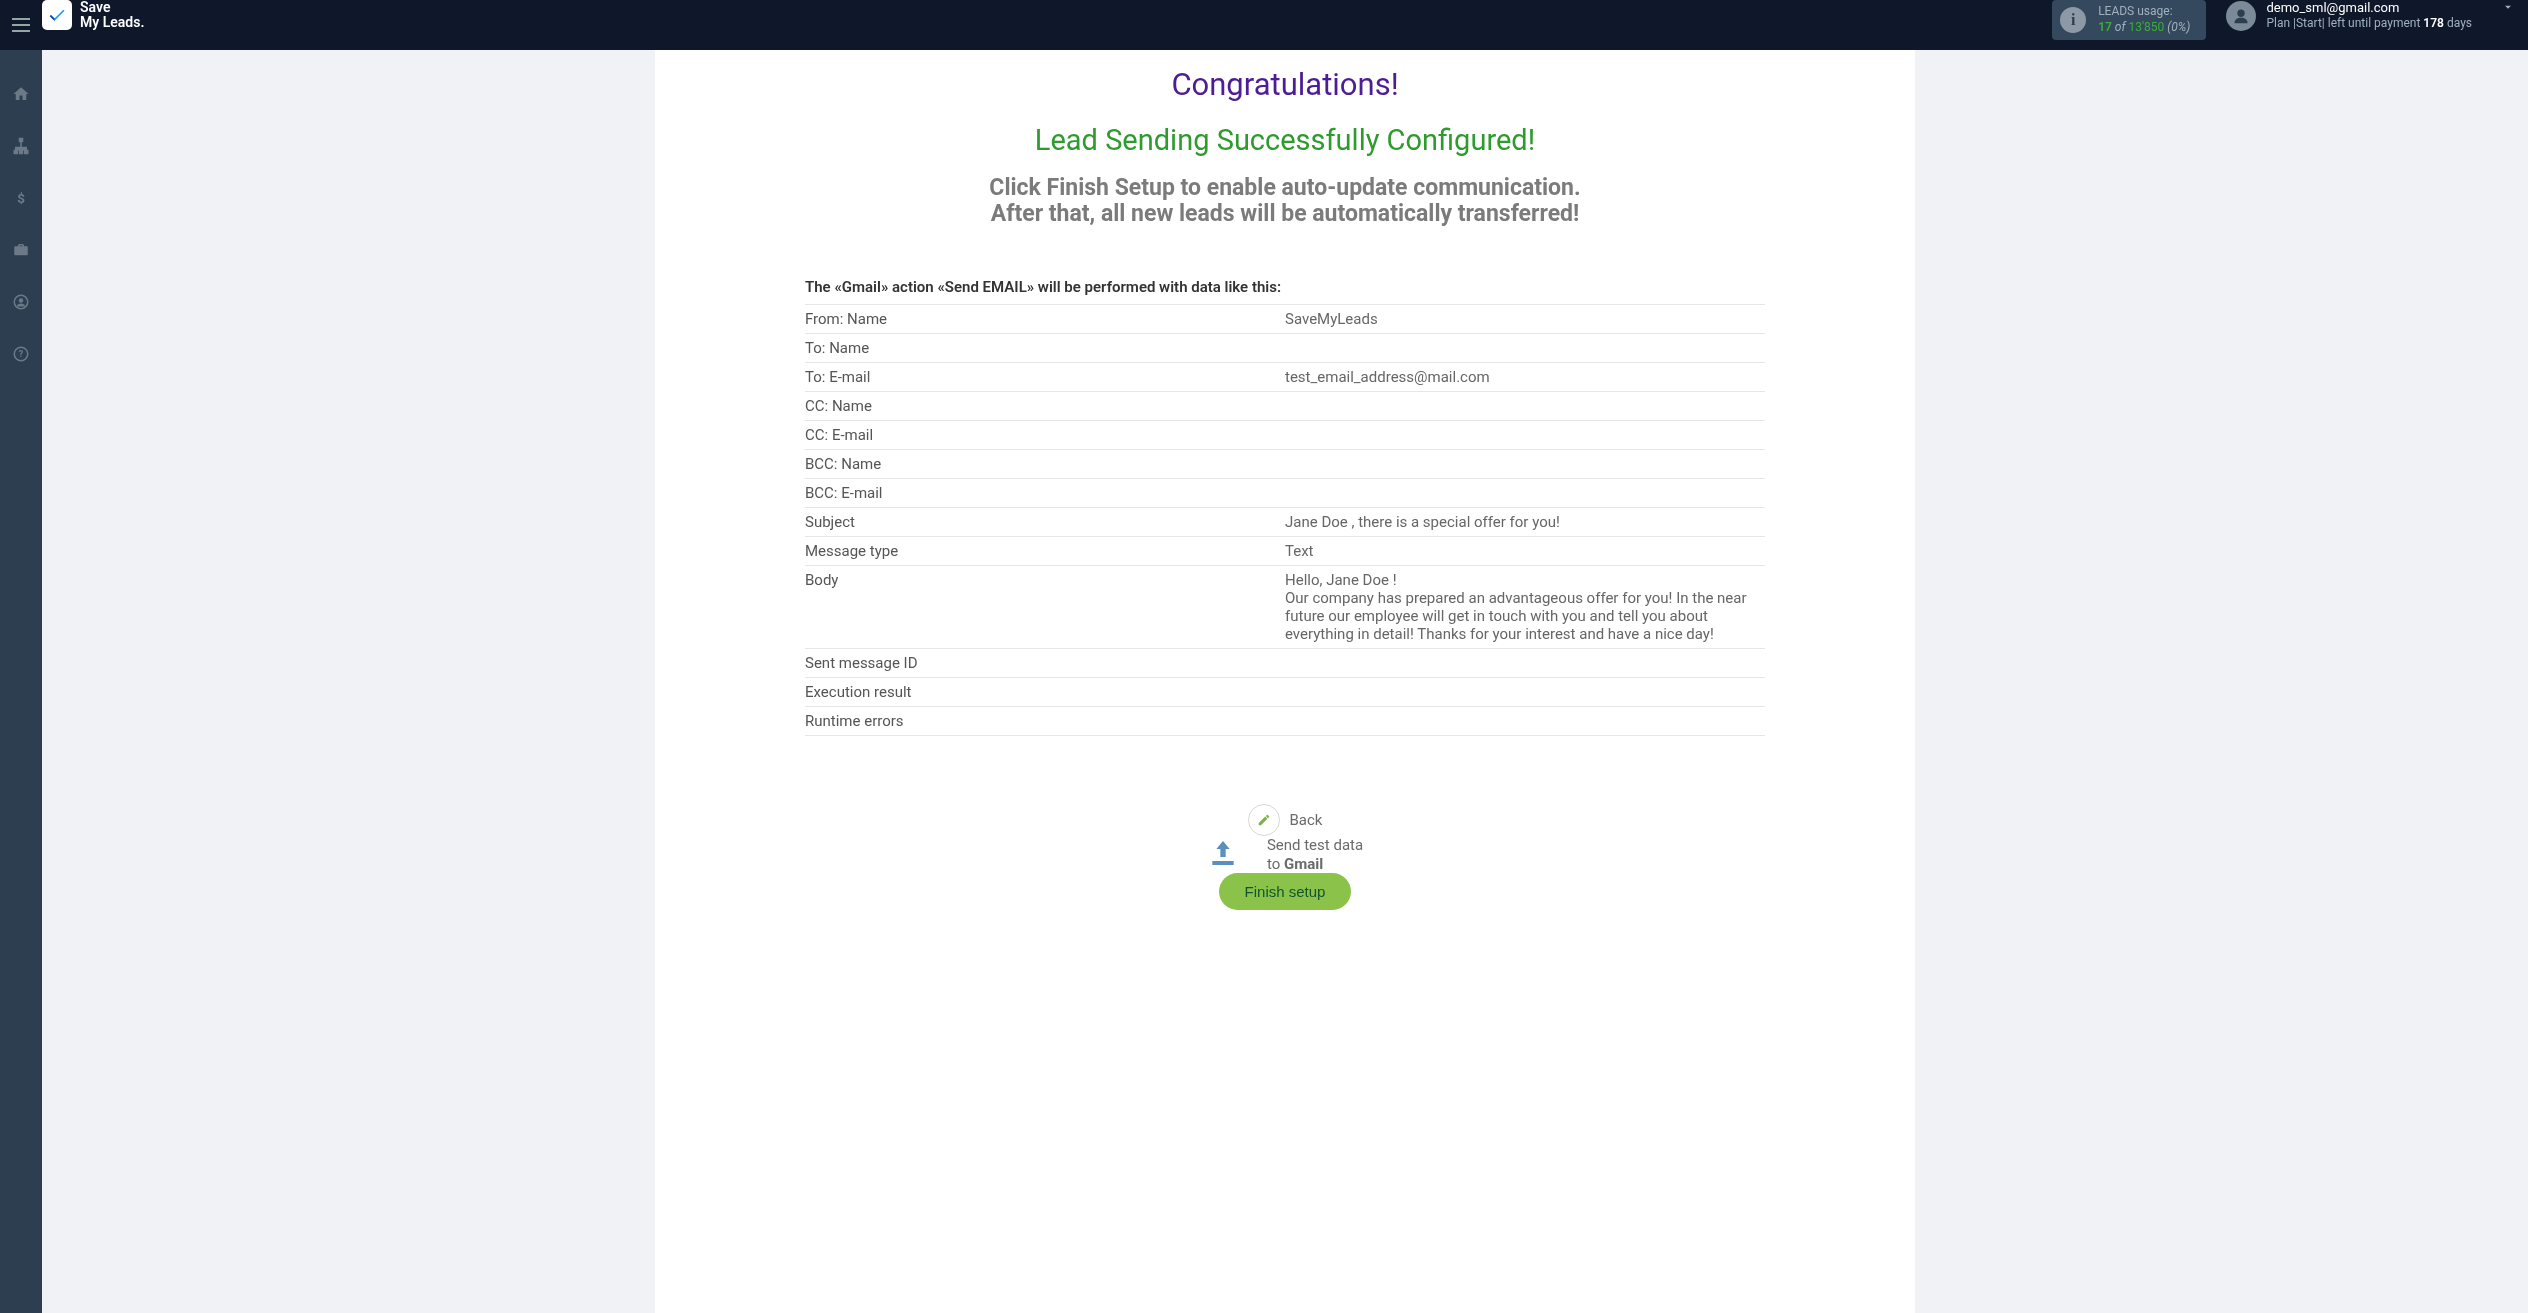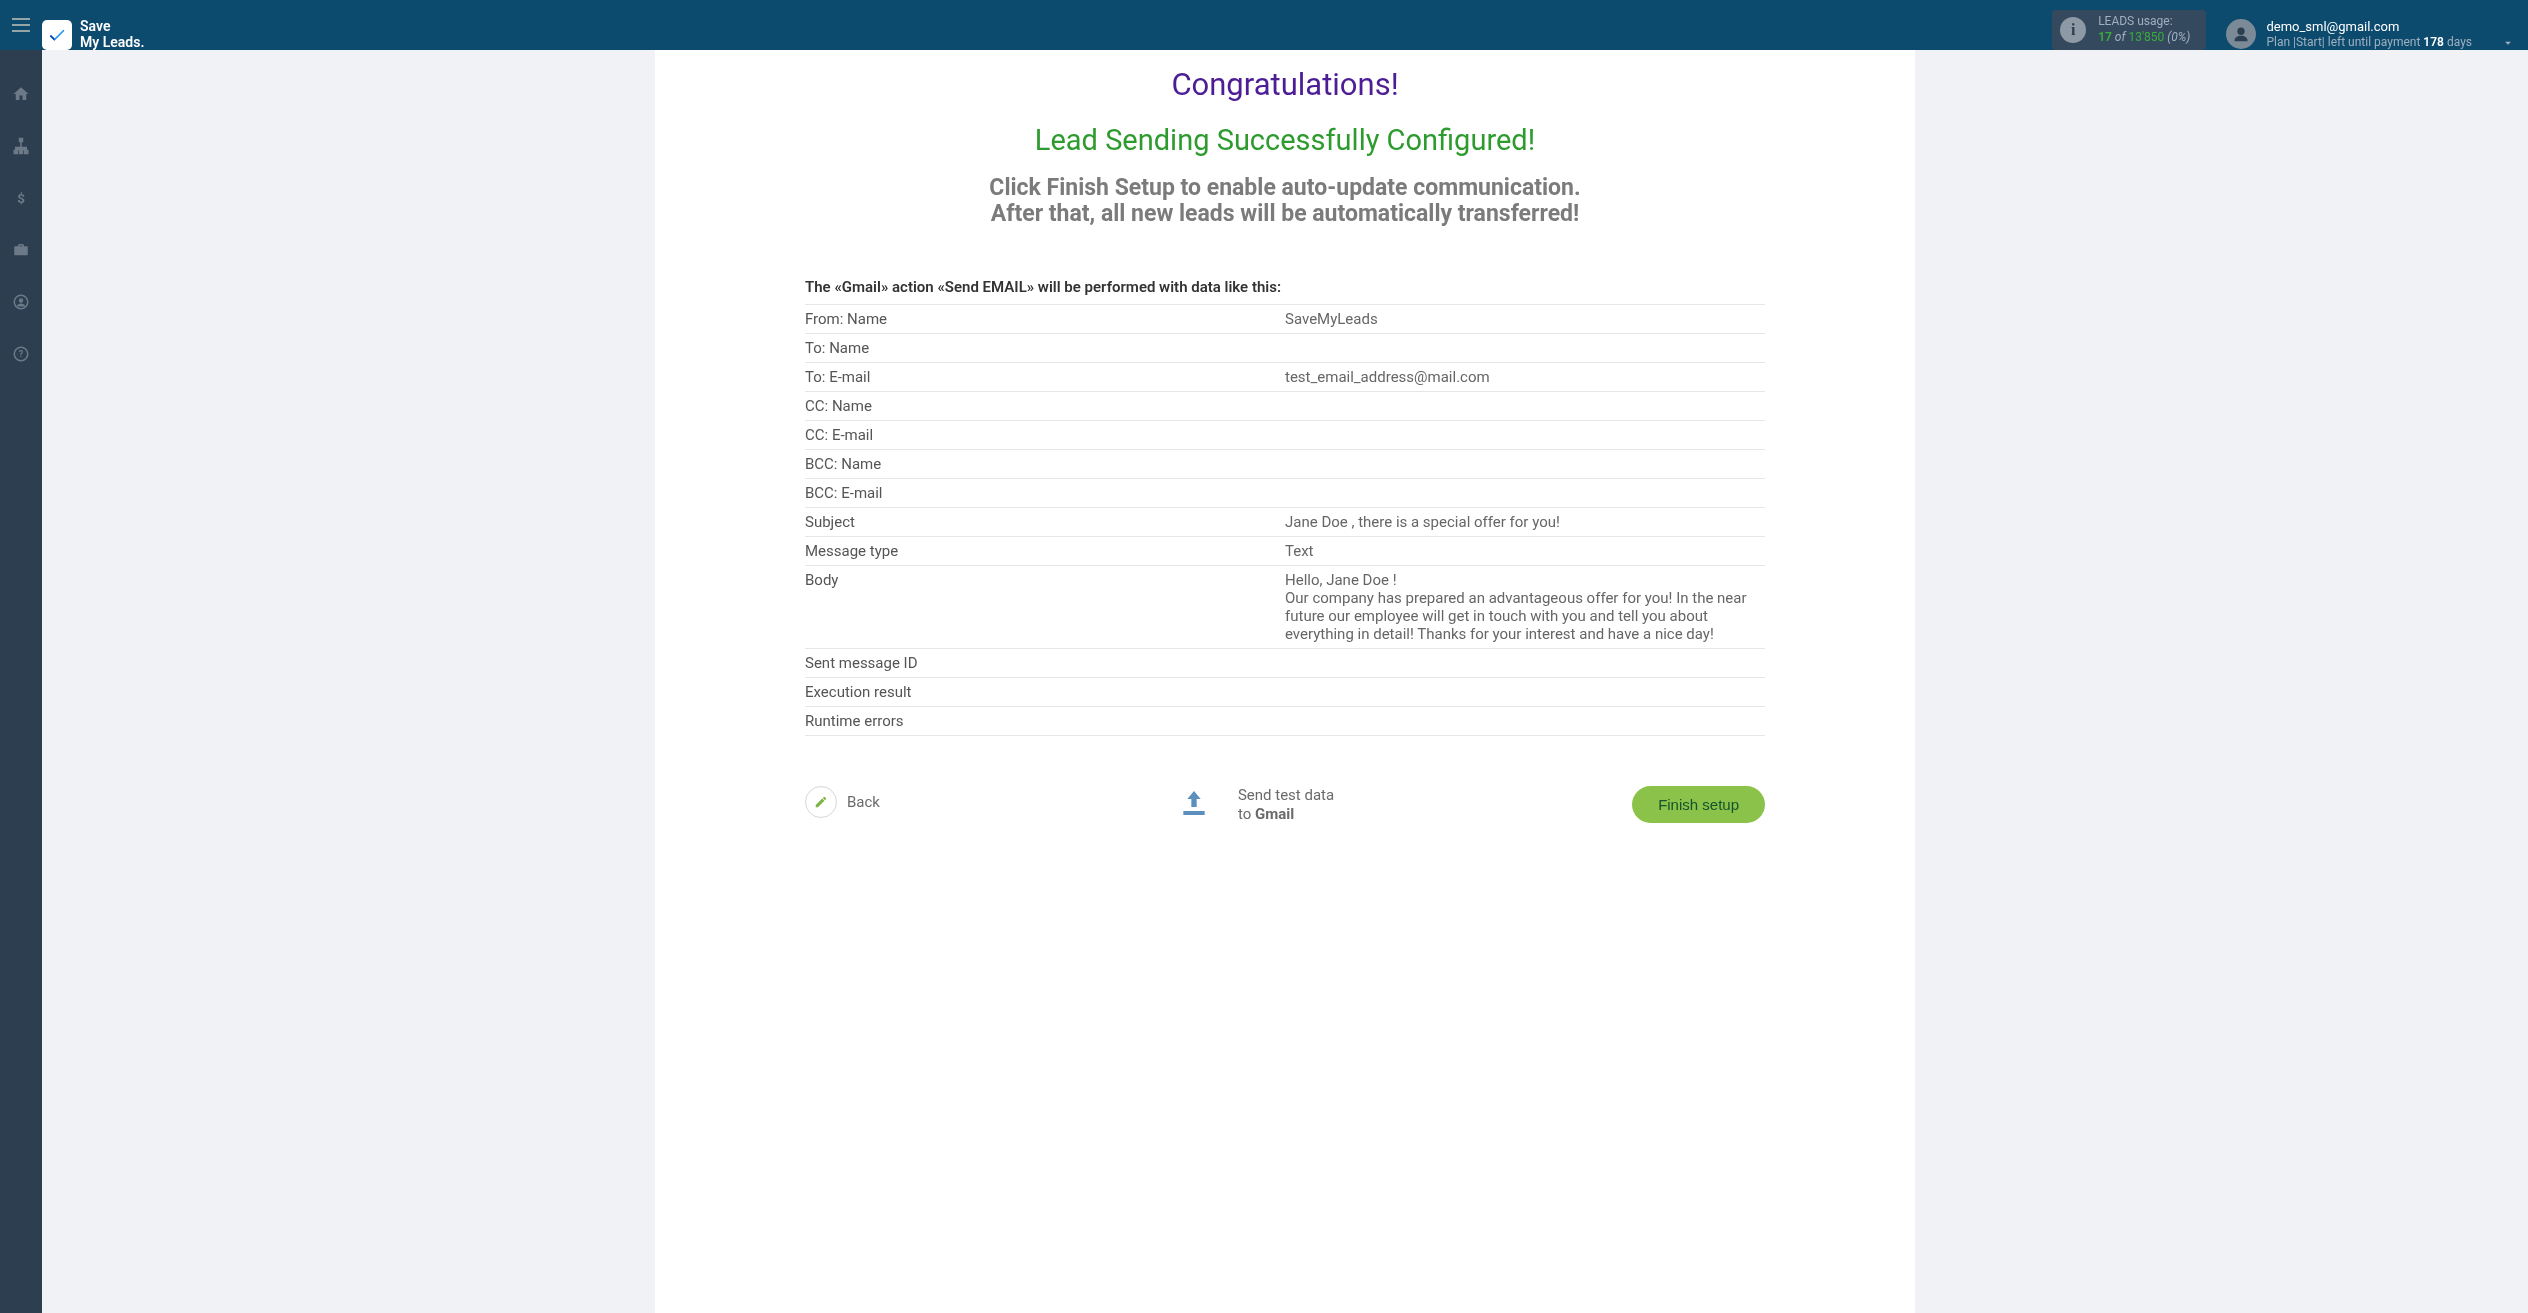--- a/index.html
+++ b/index.html
@@ -1,22 +1,22 @@
 <!DOCTYPE html>
 <html><head>
 <meta charset="utf-8">
 <style>
   * { box-sizing: border-box; margin: 0; padding: 0; }
   html, body { height: 100%; font-family: -apple-system, BlinkMacSystemFont, "Segoe UI", Roboto, "Helvetica Neue", Arial, sans-serif; background: #f0f2f5; }
   
   .top-bar {
     height: 50px;
-    background: #0c4a6e;
+    background: #0f172a;
     display: flex;
-    align-items: flex-end;
+    align-items: flex-start;
     padding: 0;
     position: fixed;
     top: 0; left: 0; right: 0;
     z-index: 100;
   }
   .menu-toggle {
     width: 42px; height: 50px;
     display: flex; align-items: center; justify-content: center;
     cursor: pointer; color: #95a5a6;
   }
@@ -138,24 +138,25 @@
     padding: 5px 0;
     font-size: 15px;
     color: #555;
   }
   .detail-row:last-child { border-bottom: 1px solid #e6e6e6; }
   .detail-key { width: 480px; flex-shrink: 0; }
   .detail-val { flex: 1; color: #666; white-space: pre-line; }
   
   .footer-actions {
     width: 960px;
-    margin: 50px auto 0;
+    margin: 68px auto 0;
     display: flex;
-    align-items: flex-start;
+    align-items: center;
     justify-content: space-between;
+    flex-direction: column;
   }
   .back-btn {
     display: flex; align-items: center; gap: 10px;
     cursor: pointer;
   }
   .back-circle {
     width: 32px; height: 32px; border: 1px solid #d7d7d7; border-radius: 50%;
     display: flex; align-items: center; justify-content: center;
     color: #7cb342;
   }

